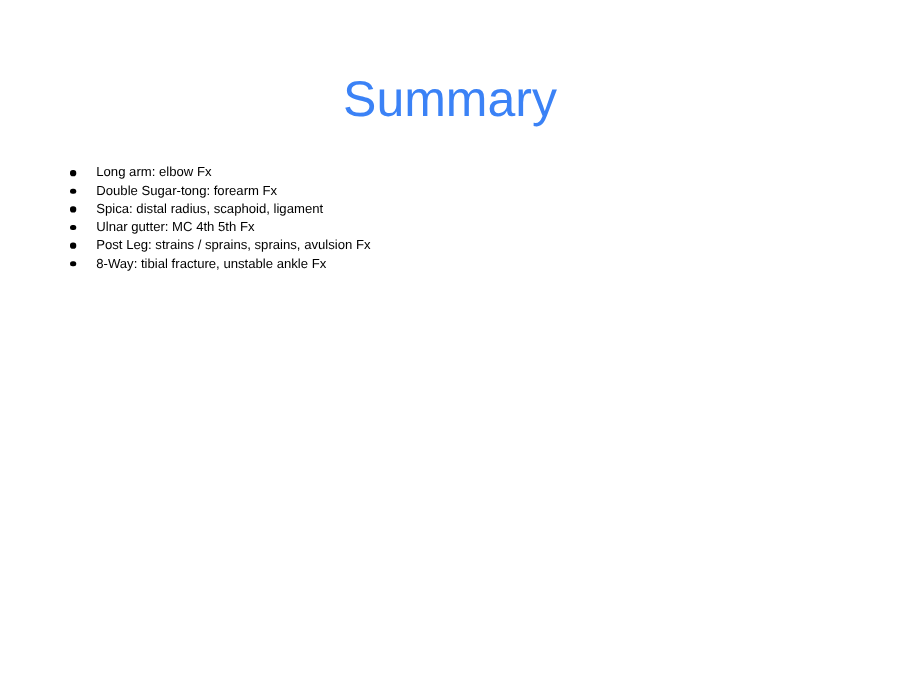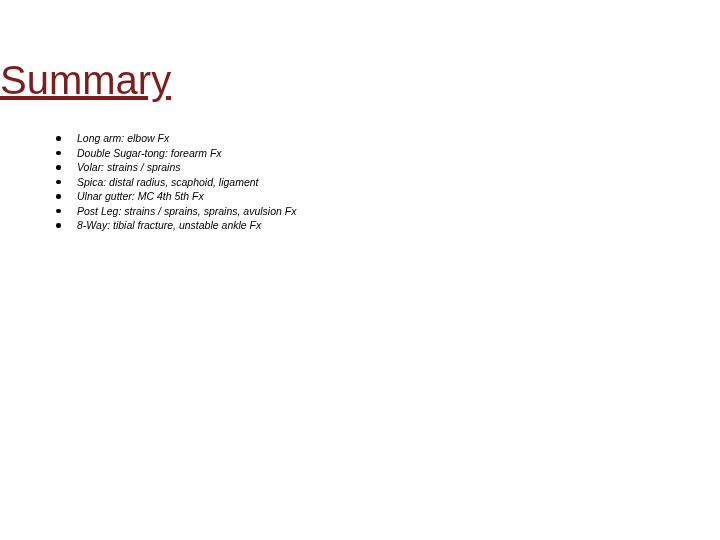--- a/index.html
+++ b/index.html
@@ -23,39 +23,38 @@
     height: 540px;
     background: #ffffff;
   }
 
   
   .slide-title {
     position: absolute;
     left: 0;
     top: 56px;
     width: 720px;
+    text-align: center;
     font-size: 40px;
     line-height: 48px;
     font-weight: 400;
-    color: #7f1d1d;
+    color: #3b82f6;
     letter-spacing: 0px;
     white-space: nowrap;
-    text-decoration: underline;
   }
 
   
   .body-list {
     position: absolute;
     left: 52px;
     top: 131px;
     width: 620px;
     margin: 0;
     padding: 0;
     list-style: none;
-    font-style: italic;
   }
 
   .bullet-item {
     position: relative;
     display: block;
     height: 14.5px;
     line-height: 14.5px;
     padding-left: 25px;
     font-size: 10.5px;
     color: #000000;
@@ -90,24 +89,20 @@
     <li class="bullet-item">
       <span class="bullet-marker"></span>
       <span class="bullet-text">Long arm: elbow Fx</span>
     </li>
 
     <li class="bullet-item">
       <span class="bullet-marker"></span>
       <span class="bullet-text">Double Sugar-tong: forearm Fx</span>
     </li>
 
-    <li class="bullet-item">
-      <span class="bullet-marker"></span>
-      <span class="bullet-text">Volar: strains / sprains</span>
-    </li>
 
     <li class="bullet-item">
       <span class="bullet-marker"></span>
       <span class="bullet-text">Spica: distal radius, scaphoid, ligament</span>
     </li>
 
     <li class="bullet-item">
       <span class="bullet-marker"></span>
       <span class="bullet-text">Ulnar gutter: MC 4th 5th Fx</span>
     </li>

